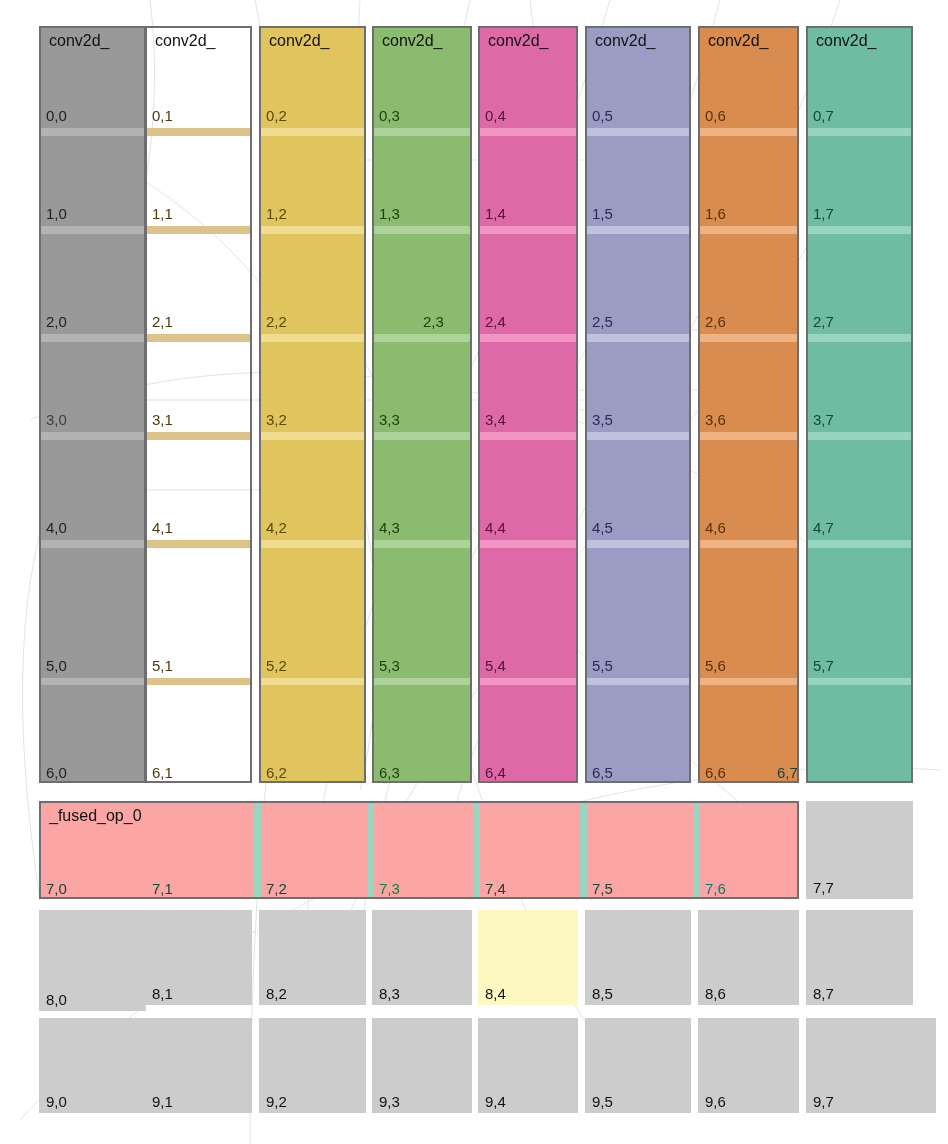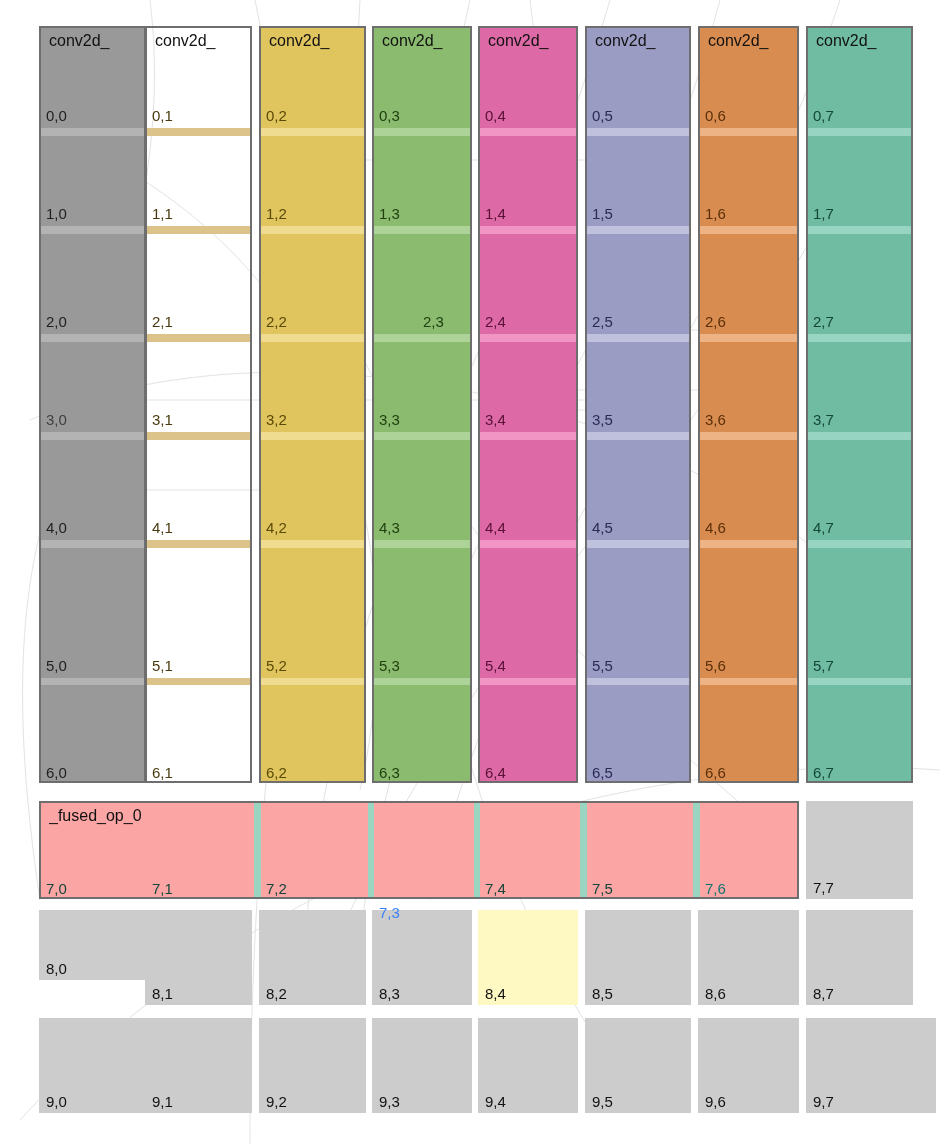--- a/index.html
+++ b/index.html
@@ -113,21 +113,21 @@
       <rect x="85" y="400" width="215" height="90" fill="none" stroke="#e3e3e3" stroke-width="1"></rect>
       <rect x="300" y="160" width="330" height="240" fill="none" stroke="#e3e3e3" stroke-width="1"></rect>
       <rect x="520" y="390" width="140" height="20" fill="none" stroke="#e3e3e3" stroke-width="1"></rect>
       <rect x="630" y="330" width="160" height="60" fill="none" stroke="#e3e3e3" stroke-width="1"></rect>
     </svg>
 
   <div id="cells-layer">
       <div class="cell" style="left: 806px; top: 801px; width: 107px; height: 98px; background: rgb(204, 204, 204);">
         <span class="cell-label" style="color: rgb(17, 17, 17);">7,7</span>
       </div>
-      <div class="cell" style="left: 39px; top: 910px; width: 107px; height: 70px; background: rgb(204, 204, 204);">
+      <div class="cell" style="left: 39px; top: 910px; width: 107px; height: 101px; background: rgb(204, 204, 204);">
         <span class="cell-label" style="color: rgb(17, 17, 17);">8,0</span>
       </div>
       <div class="cell" style="left: 145px; top: 910px; width: 107px; height: 95px; background: rgb(204, 204, 204);">
         <span class="cell-label" style="color: rgb(17, 17, 17);">8,1</span>
       </div>
       <div class="cell" style="left: 259px; top: 910px; width: 107px; height: 95px; background: rgb(204, 204, 204);">
         <span class="cell-label" style="color: rgb(17, 17, 17);">8,2</span>
       </div>
       <div class="cell" style="left: 372px; top: 910px; width: 100px; height: 95px; background: rgb(204, 204, 204);">
         <span class="cell-label" style="color: rgb(17, 17, 17);">8,3</span>
@@ -301,23 +301,23 @@
       <span class="coord" style="left: 705px; top: 412px; color: rgb(90, 47, 8);">3,6</span>
       <span class="coord" style="left: 705px; top: 520px; color: rgb(90, 47, 8);">4,6</span>
       <span class="coord" style="left: 705px; top: 658px; color: rgb(90, 47, 8);">5,6</span>
       <span class="coord" style="left: 705px; top: 765px; color: rgb(90, 47, 8);">6,6</span>
       <span class="coord" style="left: 813px; top: 108px; color: rgb(20, 70, 58);">0,7</span>
       <span class="coord" style="left: 813px; top: 206px; color: rgb(20, 70, 58);">1,7</span>
       <span class="coord" style="left: 813px; top: 314px; color: rgb(20, 70, 58);">2,7</span>
       <span class="coord" style="left: 813px; top: 412px; color: rgb(20, 70, 58);">3,7</span>
       <span class="coord" style="left: 813px; top: 520px; color: rgb(20, 70, 58);">4,7</span>
       <span class="coord" style="left: 813px; top: 658px; color: rgb(20, 70, 58);">5,7</span>
-      <span class="coord" style="left: 813px; top: 765px; color: rgb(20, 70, 58);">6,7</span>
+      <span class="coord" style="left: 777px; top: 765px; color: rgb(20, 70, 58);">6,7</span>
       <span class="coord" style="left: 46px; top: 881px; color: rgb(20, 70, 58);">7,0</span>
       <span class="coord" style="left: 152px; top: 881px; color: rgb(20, 70, 58);">7,1</span>
       <span class="coord" style="left: 266px; top: 881px; color: rgb(20, 70, 58);">7,2</span>
-      <span class="coord" style="left: 379px; top: 881px; color: #3b82f6; margin-top: 24px;">7,3</span>
+      <span class="coord" style="left: 379px; top: 881px; color: #15803d;">7,3</span>
       <span class="coord" style="left: 485px; top: 881px; color: rgb(20, 70, 58);">7,4</span>
       <span class="coord" style="left: 592px; top: 881px; color: rgb(20, 70, 58);">7,5</span>
       <span class="coord" style="left: 705px; top: 881px; color: #0f766e;">7,6</span>
     </div>
 
 </div>
 
 </body></html>

